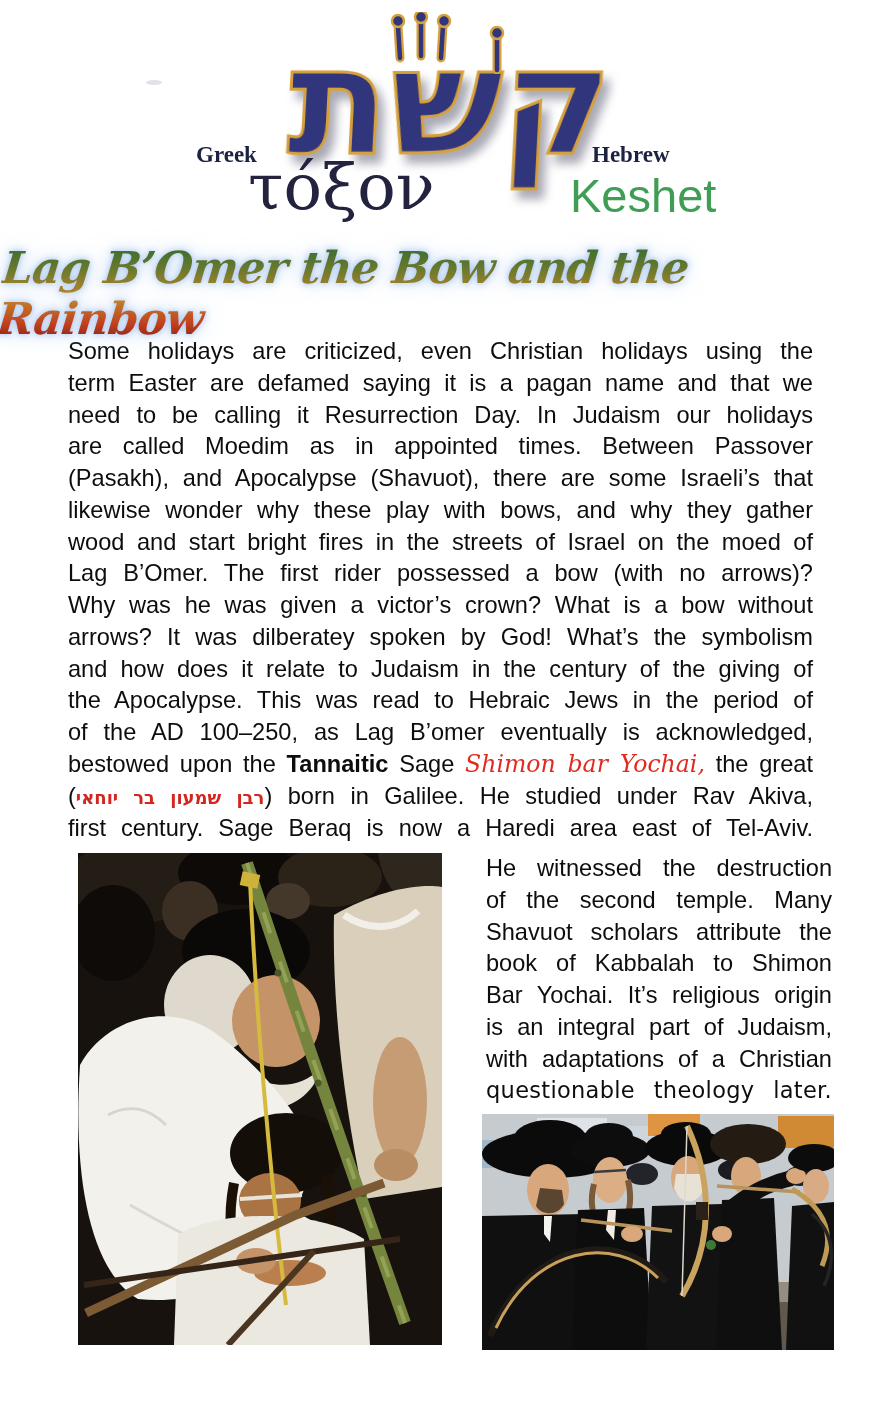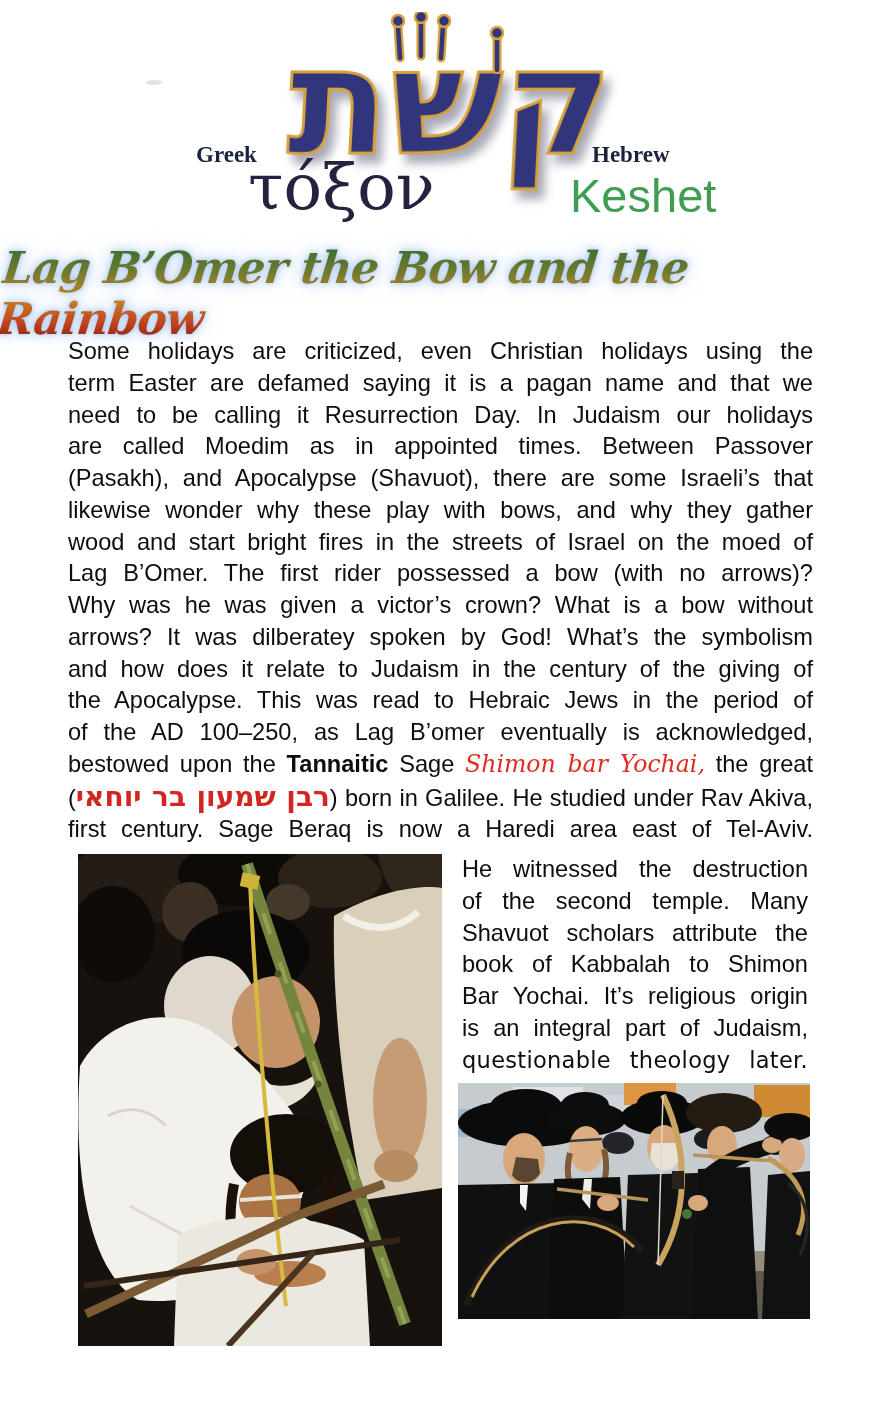--- a/index.html
+++ b/index.html
@@ -32,26 +32,26 @@
       font-size:44px;letter-spacing:-1px;transform:skewX(-6deg);
       background:linear-gradient(180deg,#2e6b30 0%,#6d7a2c 28%,#c1862a 55%,#c2401d 80%,#7e1d12 100%);
       -webkit-background-clip:text;background-clip:text;color:transparent;}
 
   
   .article{margin:0 64px 0 68px;}
   .tl{font-size:23.6px;line-height:31.75px;text-align:justify;text-align-last:justify;
       text-justify:inter-word;}
   .b{font-weight:700;}
   .redname{font-family:"DejaVu Serif",serif;font-style:italic;color:#e02b20;}
-  .redheb{font-family:"DejaVu Sans",sans-serif;color:#d42520;font-weight:700;font-size:28px;}
+  .redheb{font-family:"DejaVu Sans",sans-serif;color:#d42520;font-weight:700;font-size:18px;}
 
   
   .lower{display:flex;margin:8px 0 0 78px;}
   .photo1{width:364px;height:492px;flex:none;display:block;}
-  .rcol{width:346px;margin-left:20px;}
+  .rcol{width:346px;margin-left:44px;}
   .lastline{font-family:"DejaVu Sans",sans-serif;font-size:22.5px;letter-spacing:.3px;}
   .photo2{width:352px;height:236px;margin-top:7px;margin-left:-4px;display:block;}
 </style>
 </head>
 <body>
 
 <div class="page">
 
   <header class="masthead">
     <div class="smudge"></div>
@@ -168,20 +168,21 @@
       </g>
     </svg>
 
     <div class="rcol">
       <div class="tl">He witnessed the destruction</div>
       <div class="tl">of the second temple.  Many</div>
       <div class="tl">Shavuot scholars attribute the</div>
       <div class="tl">book of Kabbalah to Shimon</div>
       <div class="tl">Bar Yochai. It’s religious origin</div>
       <div class="tl">is an integral part of Judaism,</div>
+      <div class="tl">with adaptations of a Christian</div>
       <div class="tl lastline">questionable theology later.</div>
 
       <svg class="photo2" viewBox="0 0 352 236" role="img">
         <rect width="352" height="236" fill="#c6cbd0"></rect>
         <g>
           <rect x="55" y="4" width="70" height="34" fill="#dfe3e7"></rect>
           <rect x="0" y="26" width="45" height="28" fill="#9fb7c8"></rect>
           <rect x="140" y="12" width="42" height="26" fill="#cdd6dc"></rect>
           <rect x="166" y="0" width="52" height="22" fill="#de9440"></rect>
           <rect x="296" y="2" width="56" height="32" fill="#d08a33"></rect>

